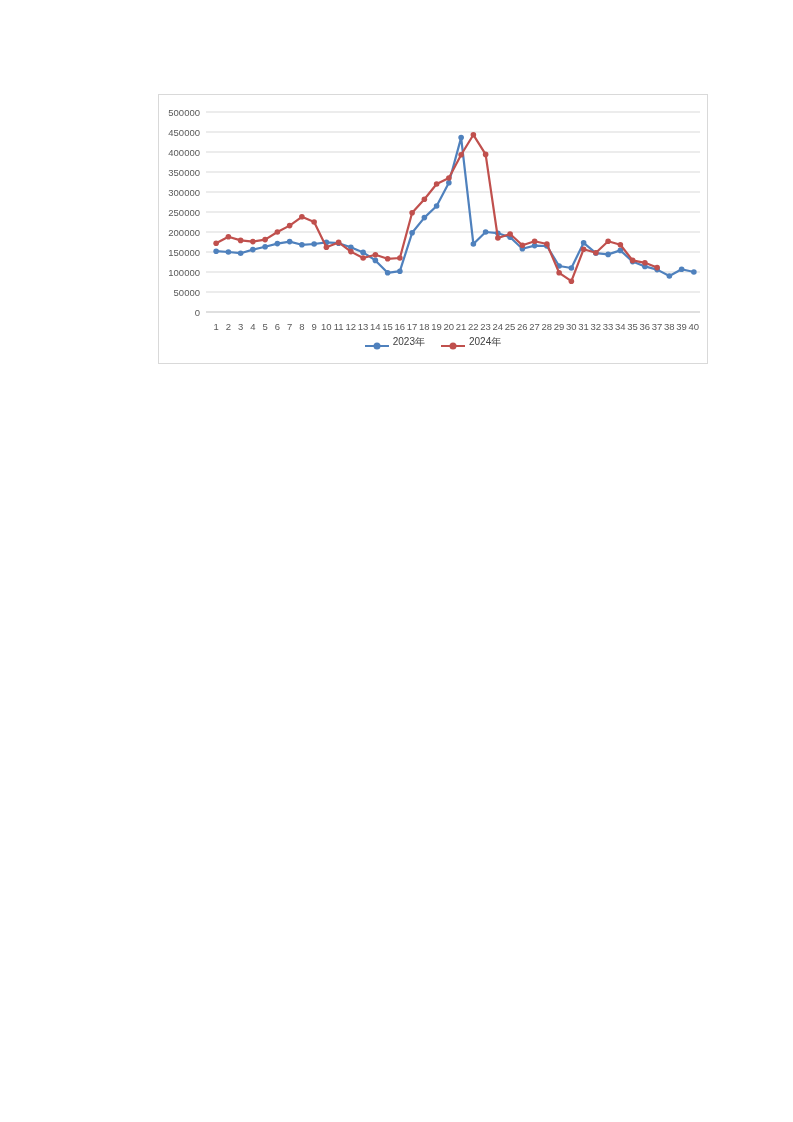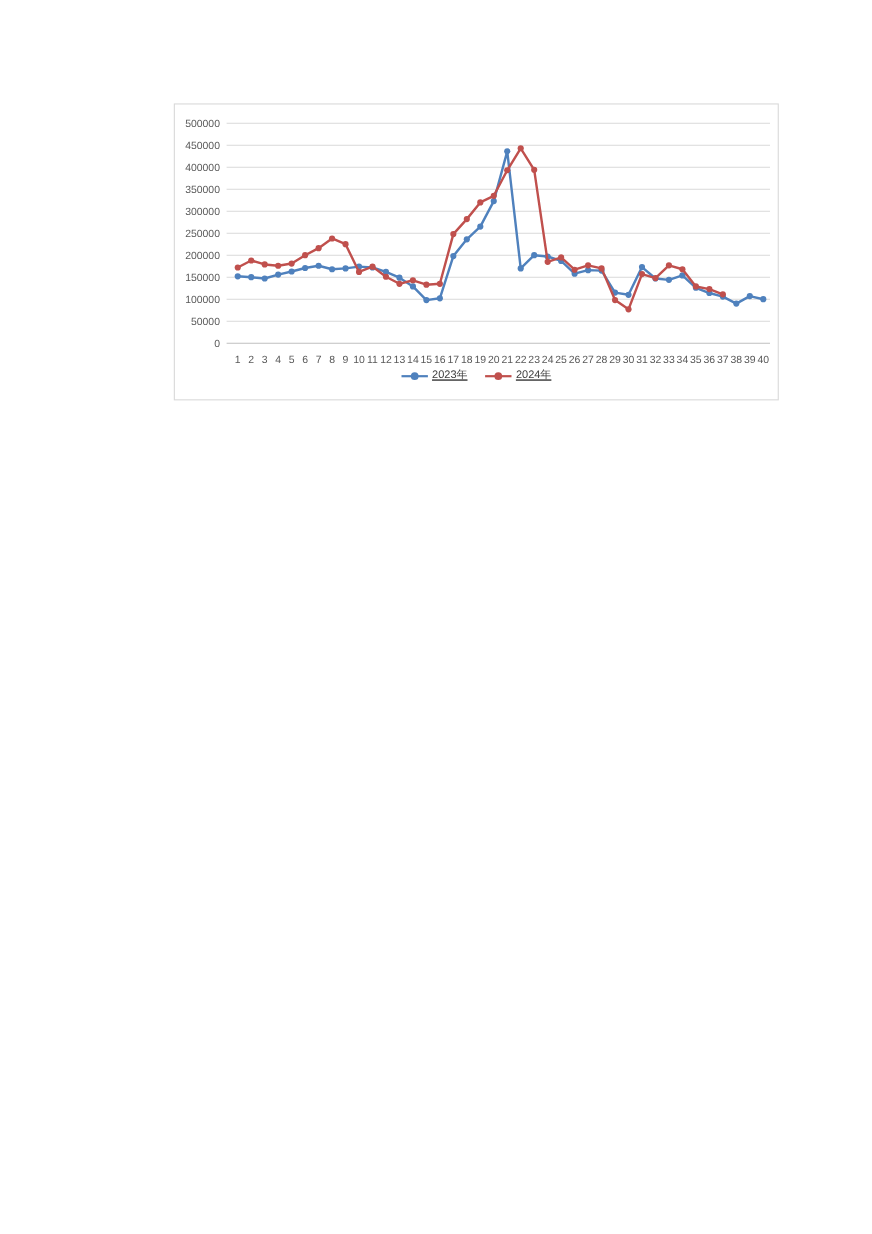--- a/index.html
+++ b/index.html
@@ -38,24 +38,23 @@
     left: 0;
     right: 0;
     top: 242px;
     display: flex;
     justify-content: center;
     align-items: center;
     gap: 16px;
   }
   .legend-item {
     display: flex;
-    align-items: center;
+    align-items: flex-end;
     gap: 4px;
     cursor: default;
-    text-decoration: underline;
   }
   .legend-swatch {
     position: relative;
     width: 24px;
     height: 2px;
   }
   .legend-dot {
     position: absolute;
     left: 50%;
     top: 50%;

